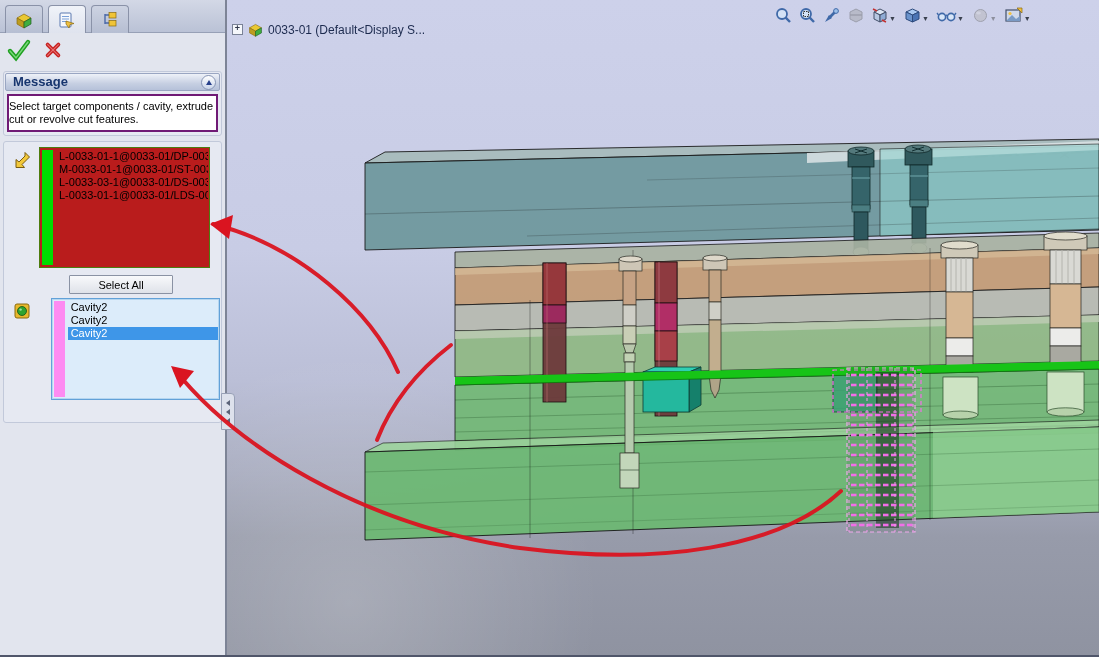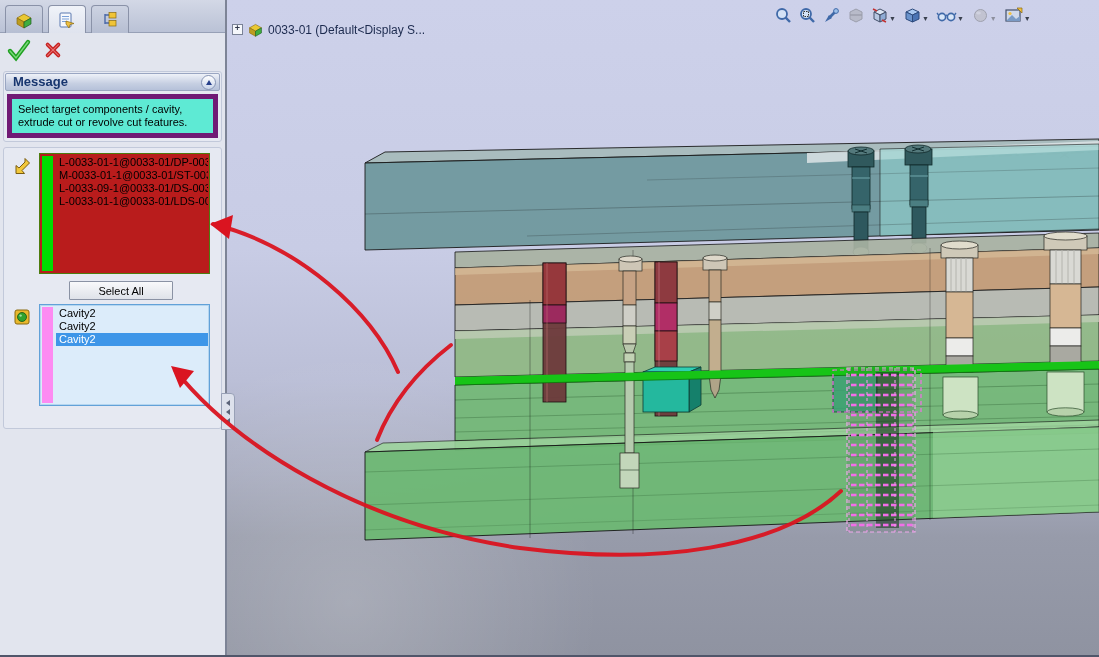--- a/index.html
+++ b/index.html
@@ -45,22 +45,22 @@
 
   .group{margin:5px 3px 0 3px;border:1px solid #c2c9da;border-radius:3px;background:#e6e9f2;padding:1px;}
   .group-header{position:relative;height:16px;border:1px solid #9aa6c2;border-radius:2px;
     background:linear-gradient(180deg,#eef1f8 0%,#c6cfe2 60%,#b6c1d9 100%);
     color:#17356e;font-weight:bold;font-size:13px;line-height:16px;padding-left:7px;cursor:pointer;}
   .collapse{position:absolute;right:3px;top:1px;width:13px;height:13px;border-radius:50%;
     border:1px solid #8795b5;background:linear-gradient(180deg,#ffffff,#c9d4ea);
     display:flex;align-items:center;justify-content:center;cursor:pointer;}
   .tri-up{width:0;height:0;border-left:3.5px solid transparent;border-right:3.5px solid transparent;
     border-bottom:5px solid #27408b;}
-  .msg-box{margin:3px 2px 2px 2px;background:#5eead4;border:5px solid #701a75;
-    color:#000;padding:4px 6px;line-height:13px;}
+  .msg-box{margin:3px 2px 2px 2px;background:#ffffff;border:2px solid #701a75;
+    color:#000;padding:4px 0;line-height:13px;}
 
   .sel-row{display:flex;margin-top:4px;}
   .sel-icon{width:34px;display:flex;justify-content:center;padding-top:3px;}
   .listbox{position:relative;width:171px;height:121px;background:#b91c1c;border:1px solid #4d7c0f;
     box-sizing:border-box;overflow:hidden;cursor:default;}
   .listbox.cav{height:102px;background:#dcecfa;border:1px solid #62a1d8;box-shadow:0 0 0 1px #b5d6f0 inset;}
   .colorbar{position:absolute;left:2px;top:2px;bottom:2px;width:11px;}
   .colorbar.green{background:#00dc00;}
   .colorbar.pink{background:#fd8bf2;}
   .items{position:absolute;left:16px;top:2px;right:1px;}
@@ -377,29 +377,29 @@
         <span class="sel-icon">
           <svg width="20" height="20" viewBox="0 0 20 20">
             <polygon points="13,2.5 17.5,7 10,14.5 12.5,17.5 4,17.5 4,9.5 7,12 13,6" fill="#f2c83a" stroke="#7a5c10" stroke-width="1"></polygon>
           </svg>
         </span>
         <div class="listbox">
           <span class="colorbar green"></span>
           <div class="items">
             <div class="item">L-0033-01-1@0033-01/DP-003</div>
             <div class="item">M-0033-01-1@0033-01/ST-003</div>
-            <div class="item">L-0033-09-1@0033-01/DS-003</div>
+            <div class="item">L-0033-03-1@0033-01/DS-003</div>
             <div class="item">L-0033-01-1@0033-01/LDS-003</div>
           </div>
         </div>
       </div>
 
       <button class="select-all">Select All</button>
 
-      <div class="sel-row" style="margin-bottom:21px;">
+      <div class="sel-row" style="margin-bottom:21px;gap:12px;">
         <span class="sel-icon">
           <svg width="20" height="20" viewBox="0 0 20 20">
             <rect x="3" y="3" width="14" height="14" rx="2" fill="#e9b82c" stroke="#8a6a10" stroke-width="1"></rect>
             <circle cx="10" cy="10" r="4.5" fill="#2fa32f" stroke="#145214" stroke-width=".8"></circle>
             <circle cx="8.6" cy="8.6" r="1.2" fill="#9fe09f"></circle>
           </svg>
         </span>
         <div class="listbox cav">
           <span class="colorbar pink"></span>
           <div class="items">

